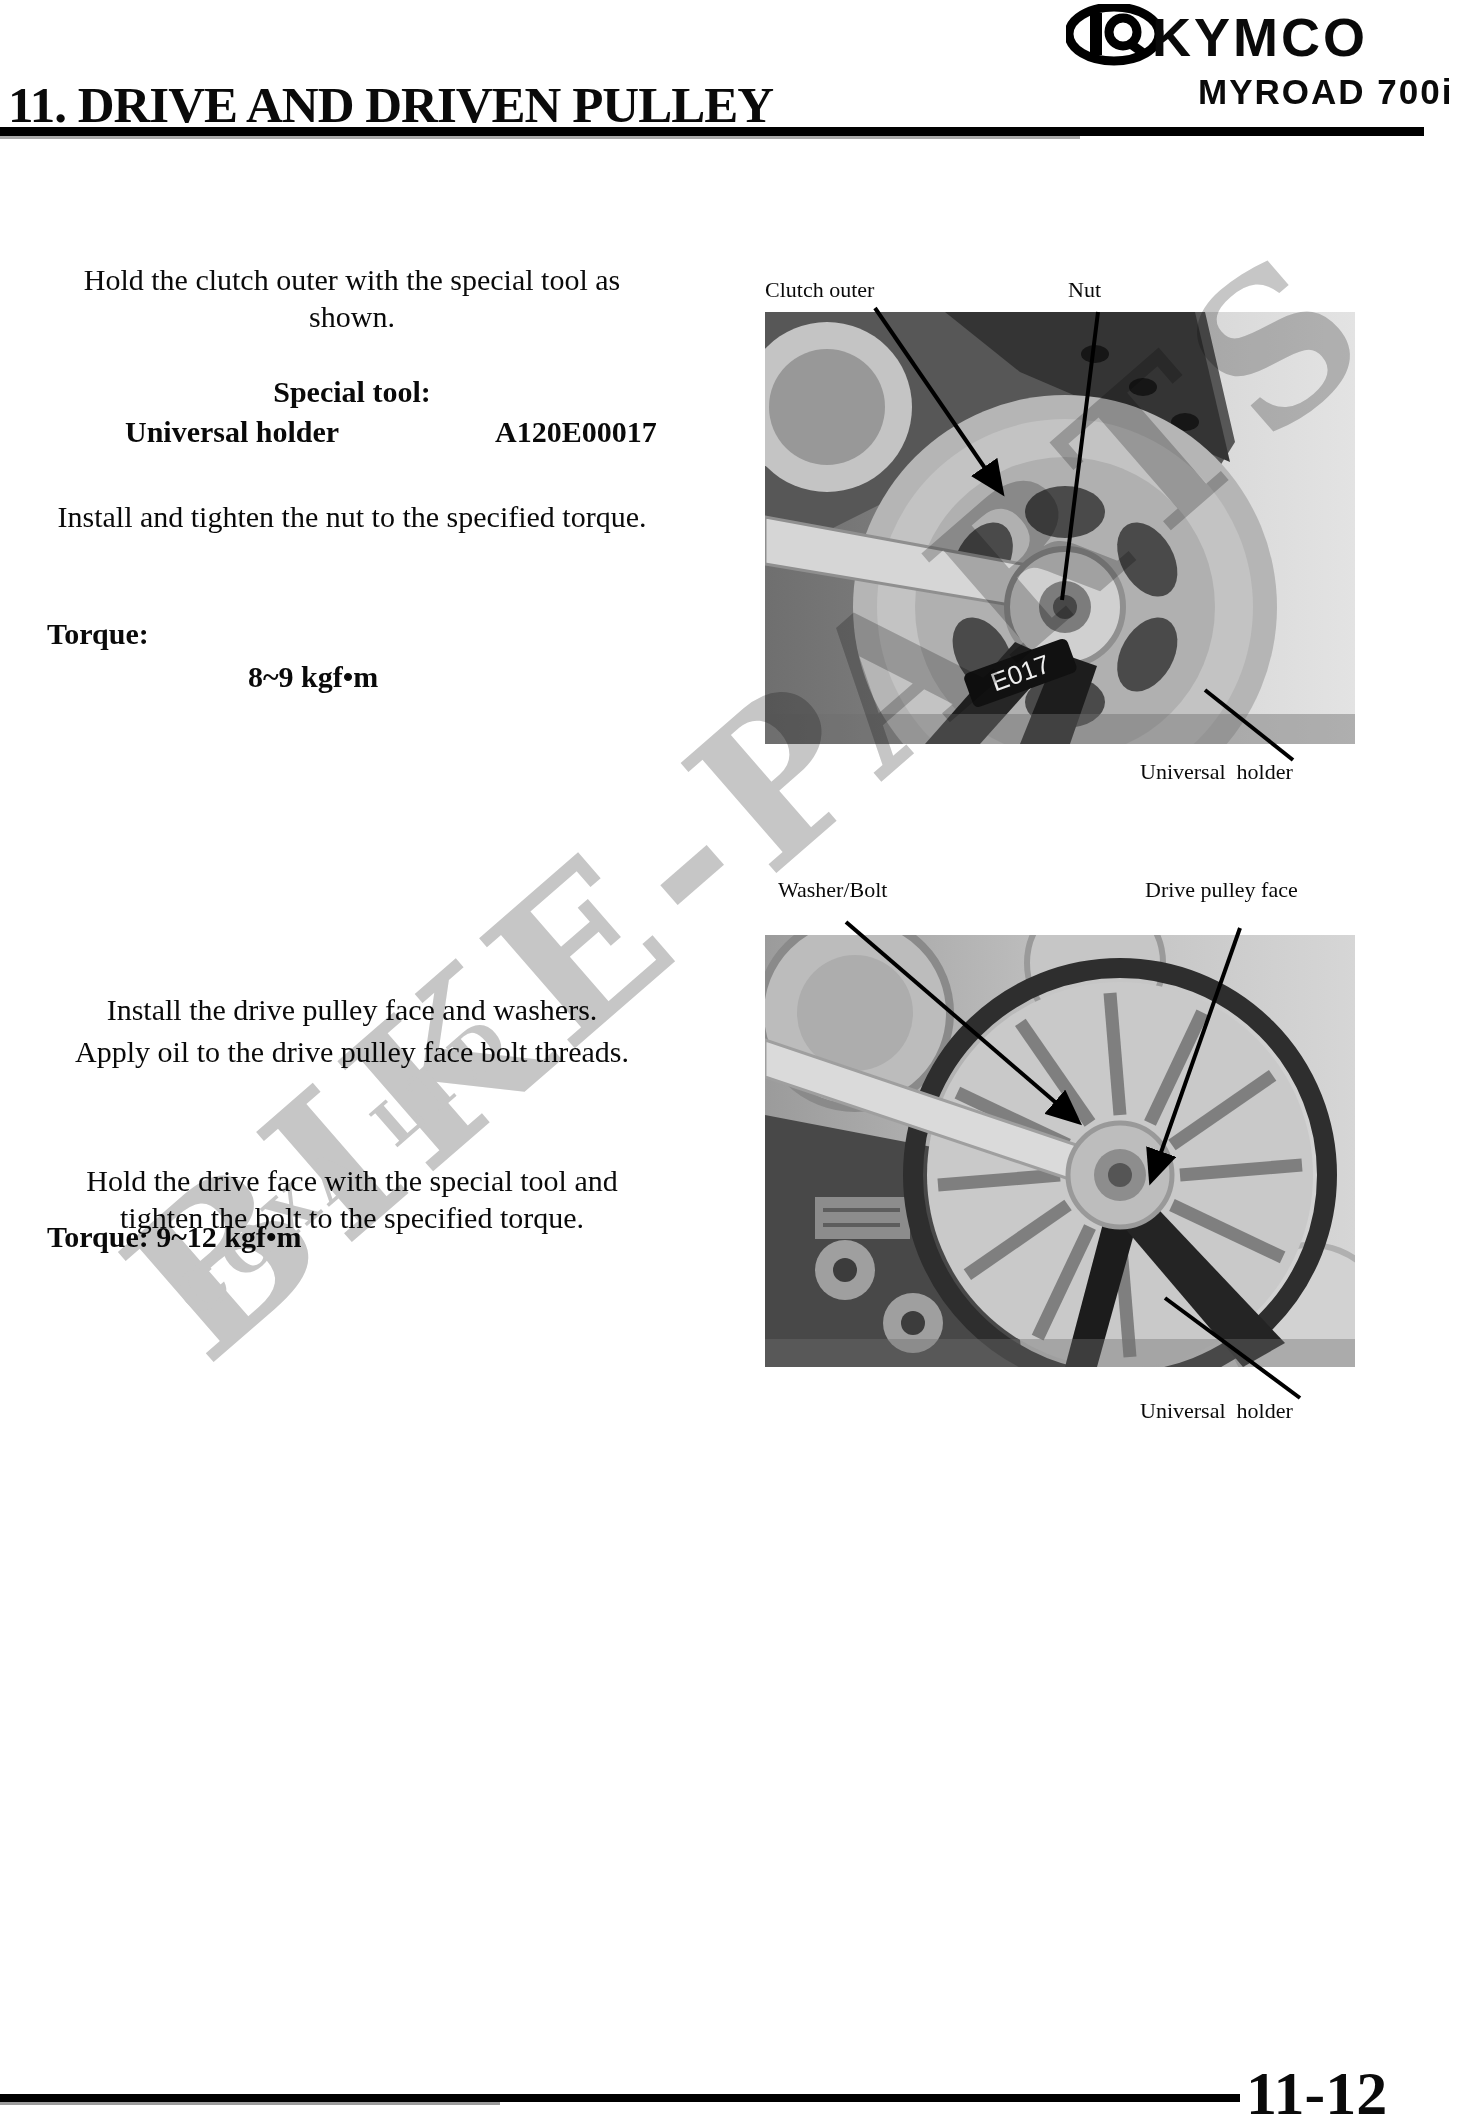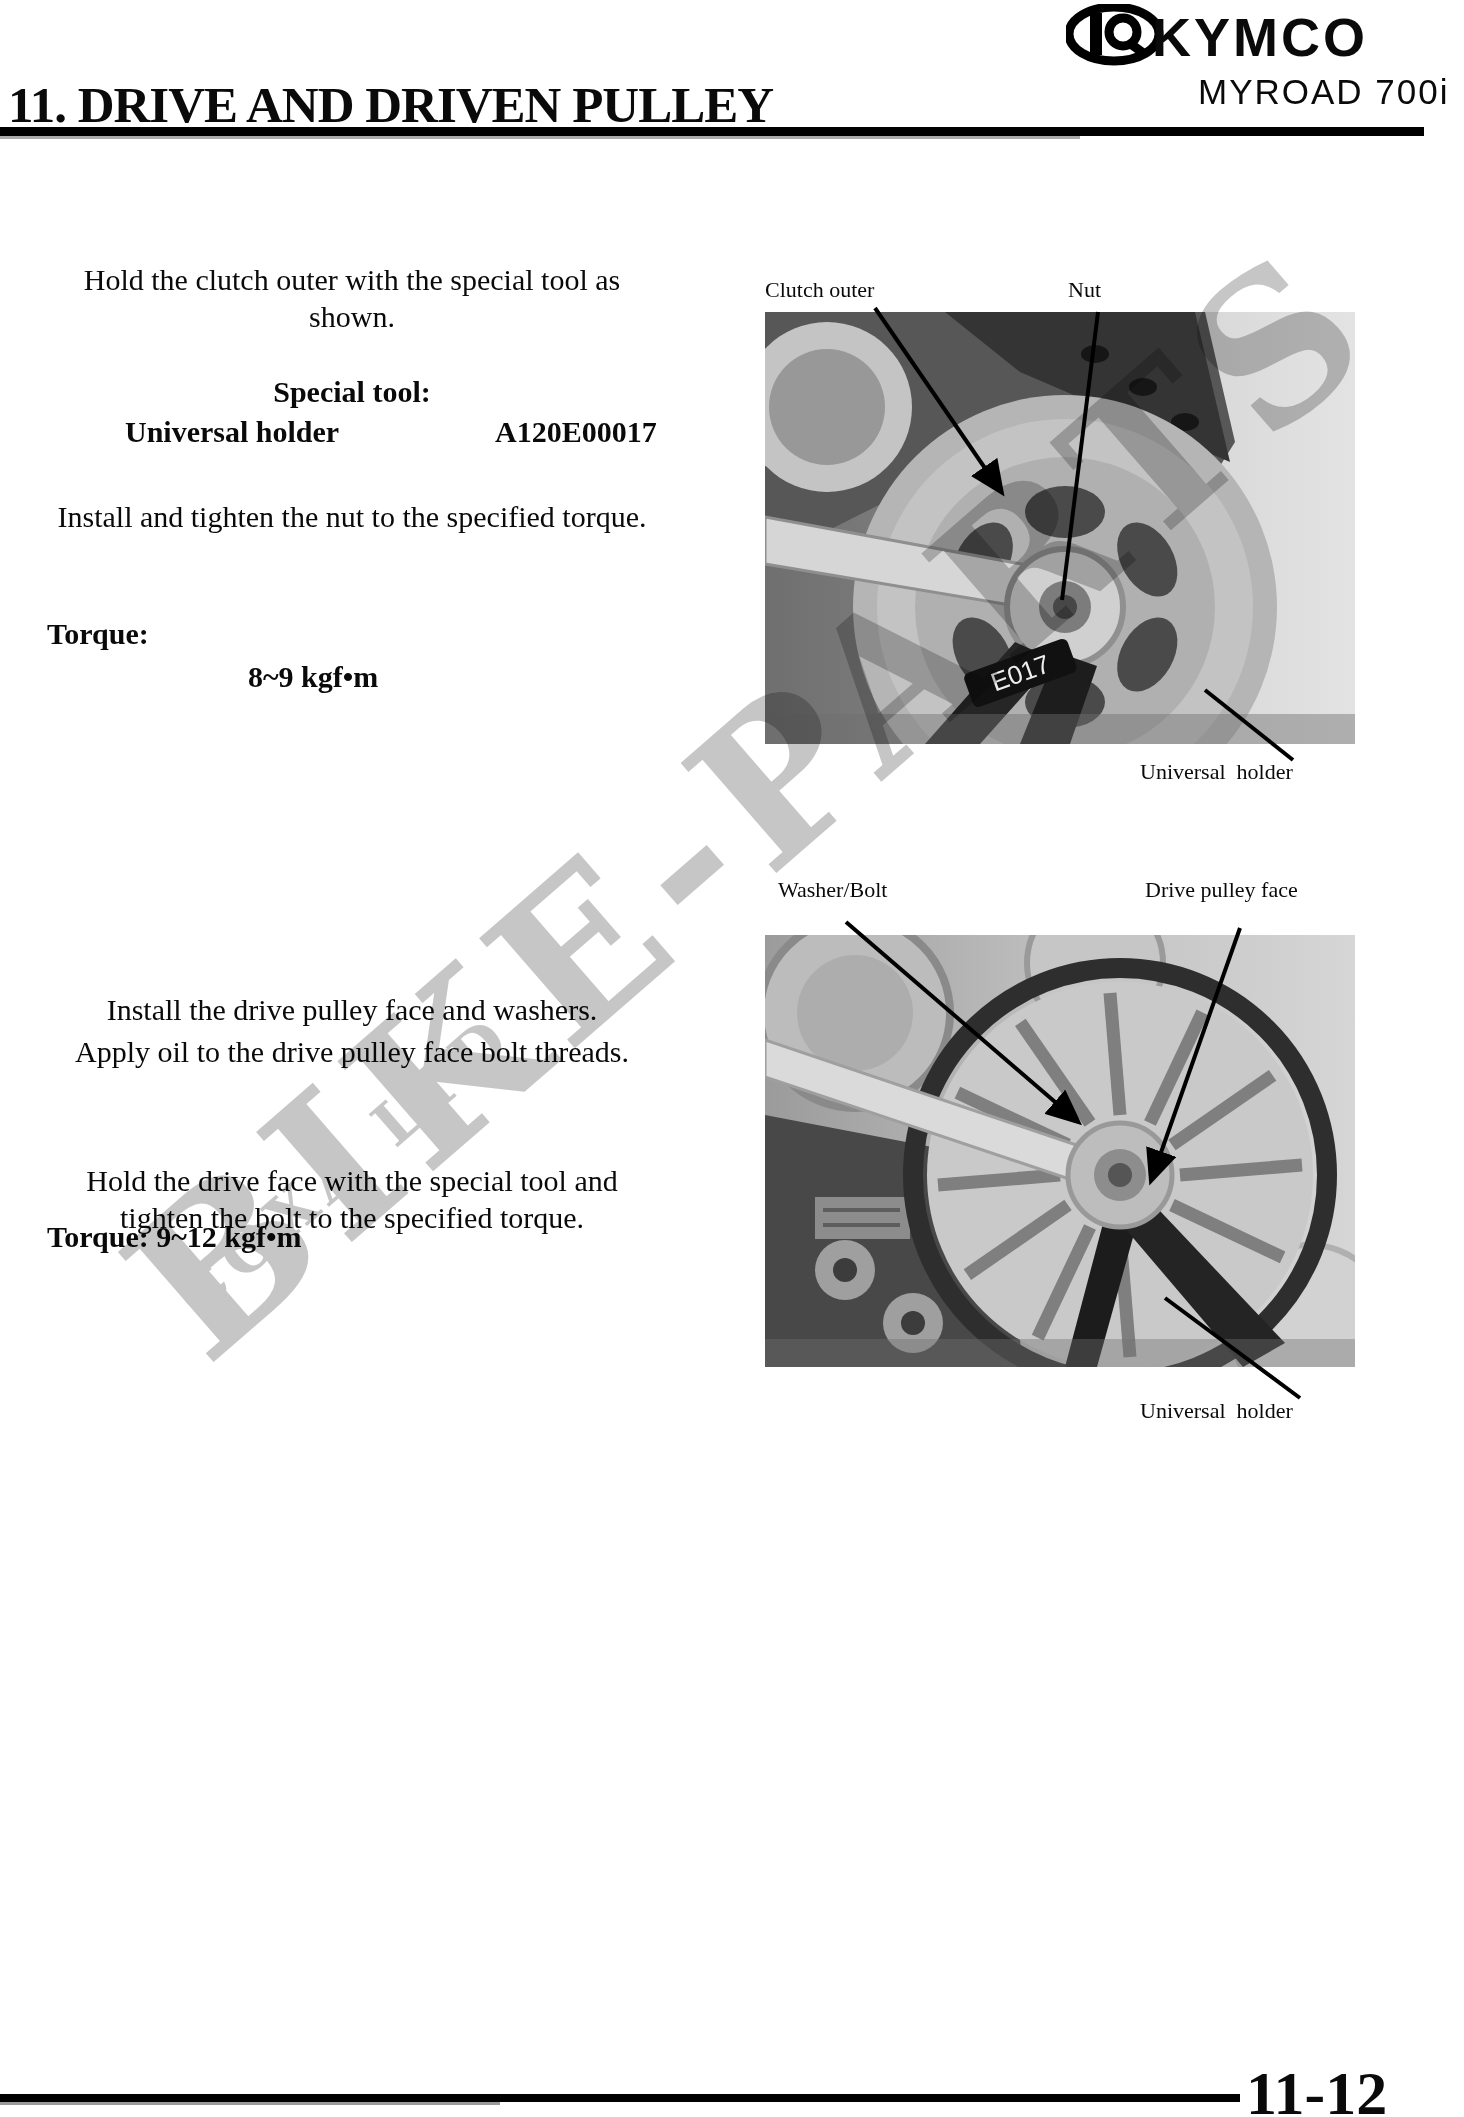--- a/index.html
+++ b/index.html
@@ -5,21 +5,21 @@
   html,body{margin:0;padding:0;background:#ffffff;}
   .page{position:relative;width:1464px;height:2117px;background:#ffffff;overflow:hidden;
         font-family:"Liberation Serif",serif;color:#0a0a0a;}
   .abs{position:absolute;}
   .bold{font-weight:bold;}
   .sans{font-family:"Liberation Sans",sans-serif;}
   .body-text{font-size:30px;line-height:37px;width:610px;text-align:center;}
   .photo-label{font-size:22px;white-space:pre;}
   .title{font-size:51px;font-weight:bold;letter-spacing:-1px;white-space:nowrap;}
   .brand{font-size:54px;font-weight:bold;letter-spacing:3px;white-space:nowrap;}
-  .model{font-size:35px;font-weight:normal;letter-spacing:2px;white-space:nowrap;}
+  .model{font-size:35px;font-weight:bold;letter-spacing:2px;white-space:nowrap;}
   .rule{background:#000;}
   .watermark-layer{position:absolute;left:0;top:0;width:1464px;height:2117px;
         pointer-events:none;z-index:6;mix-blend-mode:multiply;}
   .wm1{position:absolute;left:-100px;top:685px;width:1700px;text-align:center;
         font-family:"DejaVu Serif",serif;font-weight:bold;font-size:200px;
         letter-spacing:14px;color:#c6c6c6;transform:rotate(-41deg);white-space:nowrap;}
   .wm2{position:absolute;left:-5px;top:1130px;width:700px;text-align:center;
         font-family:"DejaVu Serif",serif;font-weight:bold;font-size:60px;
         letter-spacing:10px;color:#c6c6c6;transform:rotate(-41deg);white-space:nowrap;}
   .photo{position:absolute;width:590px;height:432px;z-index:2;}

